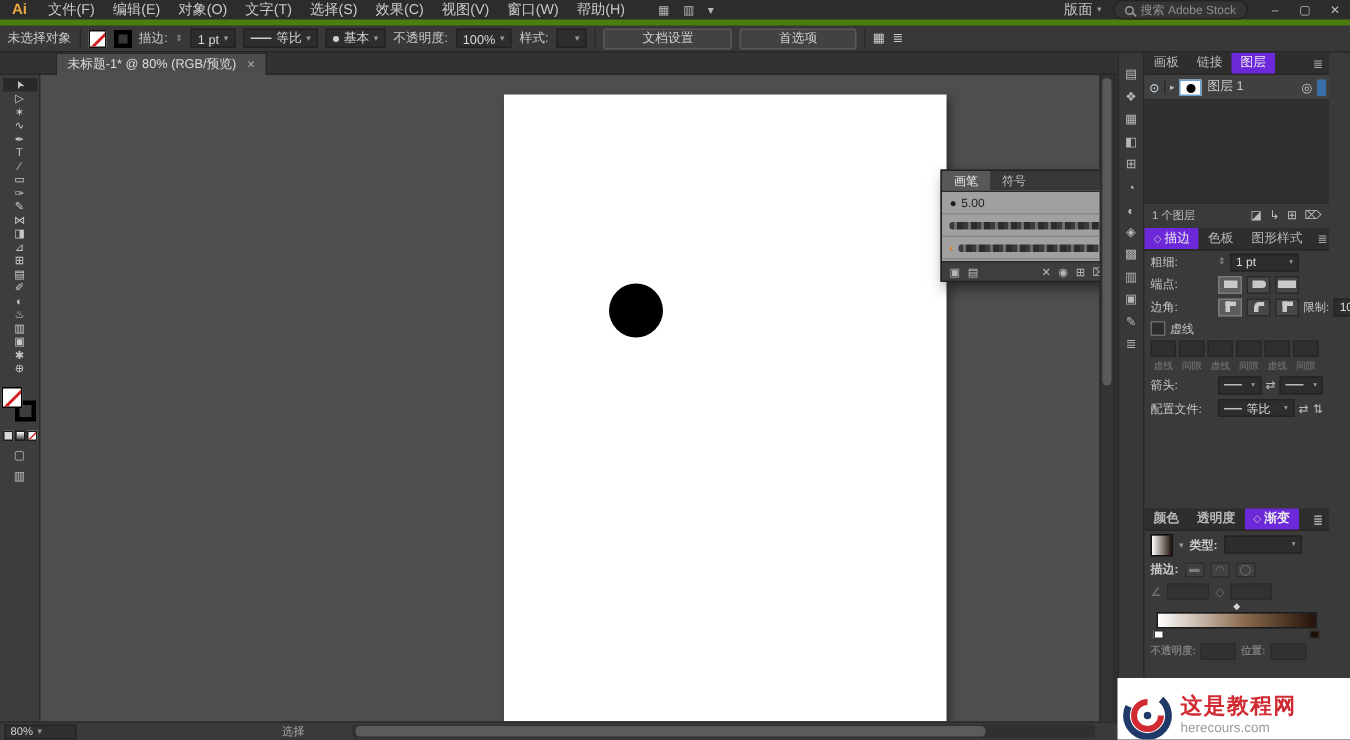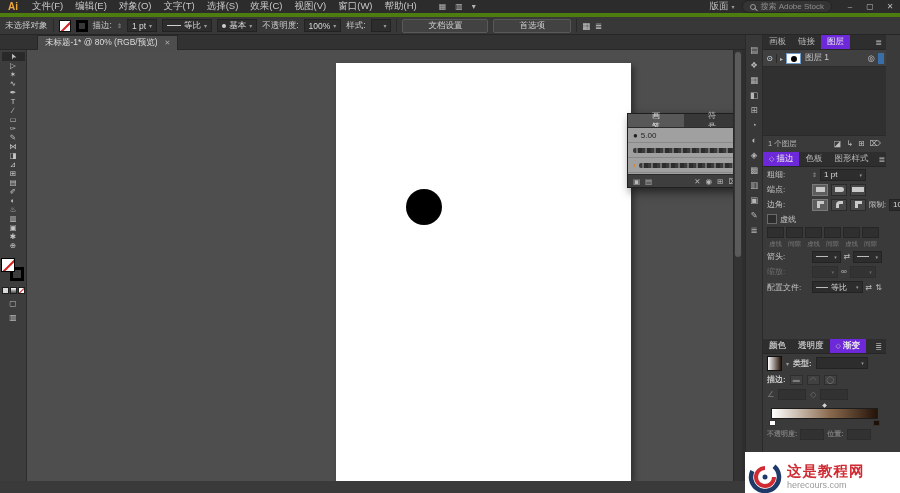--- a/index.html
+++ b/index.html
@@ -85,21 +85,21 @@
 
   .vscroll { position:absolute; left:733px; top:50px; width:9px; height:431px; background:#333;
              border-left:1px solid #292929; }
   .vthumb { position:absolute; left:1px; top:2px; width:6px; height:205px; background:#5b5b5b; border-radius:3px; }
   .dockgap { position:absolute; left:742px; top:50px; width:3px; height:431px; background:#2e2e2e; }
 
   
   .brushes { position:absolute; left:600px; top:63px; width:118px; height:75px; background:#434343;
              border:1px solid #1f1f1f; box-shadow:3px 4px 9px rgba(0,0,0,.55); z-index:6; font-size:8px; }
   .br-tabs { height:13px; display:flex; align-items:stretch; background:#383838; color:#c2c2c2; }
-  .br-tab { padding:0 24px; display:flex; align-items:center; }
+  .br-tab { padding:0 8px; display:flex; align-items:center; }
   .br-tab.active { background:#585858; color:#efefef; }
   .br-menu { margin-left:auto; padding:0 4px; display:flex; align-items:center; color:#b0b0b0; font-size:7px; }
   .br-body { height:47px; background:#a0a0a0; border-top:1px solid #2b2b2b; position:relative; }
   .br-row { height:15px; border-bottom:1px solid #898989; display:flex; align-items:center;
             gap:3px; padding:0 4px 0 5px; color:#1f1f1f; }
   .br-row .stroke-prev { flex:1; height:5px; border-radius:2px;
        background:repeating-linear-gradient(90deg,#3b3b3b 0 3px,#6e6e6e 3px 5px,#2c2c2c 5px 9px); }
   .br-row .oar { color:#e0821e; font-size:8px; font-weight:bold; }
   .br-footer { height:13px; background:#3e3e3e; border-top:1px solid #2a2a2a; display:flex;
                align-items:center; gap:5px; padding:0 5px; font-size:7.5px; color:#b8b8b8; }
@@ -405,20 +405,30 @@
         </div>
       </div>
     </div>
   </div>
 
   <div class="vscroll">
     <span class="vthumb"></span>
   </div>
   <div class="dockgap"></div>
 
+  <div class="statusbar">
+    <span class="zoom-dd">
+        <span>80%</span>
+        <span class="spin-caret">▾</span>
+      </span>
+    <span class="status-tool">选择</span>
+    <div class="hscroll">
+      <span class="hthumb"></span>
+    </div>
+  </div>
 
   <div class="dockstrip">
 
   <span class="dicon">
         <span>▤</span>
       </span>
       <span class="dicon">
         <span>❖</span>
       </span>
       <span class="dicon">
@@ -558,26 +568,20 @@
       <div class="srow">
         <span class="lw">箭头:</span>
         <span class="numdd" style="width:34px">
             <span style="width:12px;height:1px;background:#bbb"></span>
           </span>
         <span class="icbtn">⇄</span>
         <span class="numdd" style="width:34px">
             <span style="width:12px;height:1px;background:#bbb"></span>
           </span>
       </div>
-      <div class="srow dim">
-        <span class="lw">缩放:</span>
-        <span class="numdd dis" style="width:26px"></span>
-        <span class="icbtn">∞</span>
-        <span class="numdd dis" style="width:26px"></span>
-      </div>
       <div class="srow" style="height:16px">
         <span class="lw">配置文件:</span>
         <span class="numdd" style="width:52px">
             <span style="width:12px;height:1px;background:#bbb"></span>
             <span>等比</span>
           </span>
         <span class="icbtn">⇄</span>
         <span class="icbtn">⇅</span>
       </div>
     </div>

